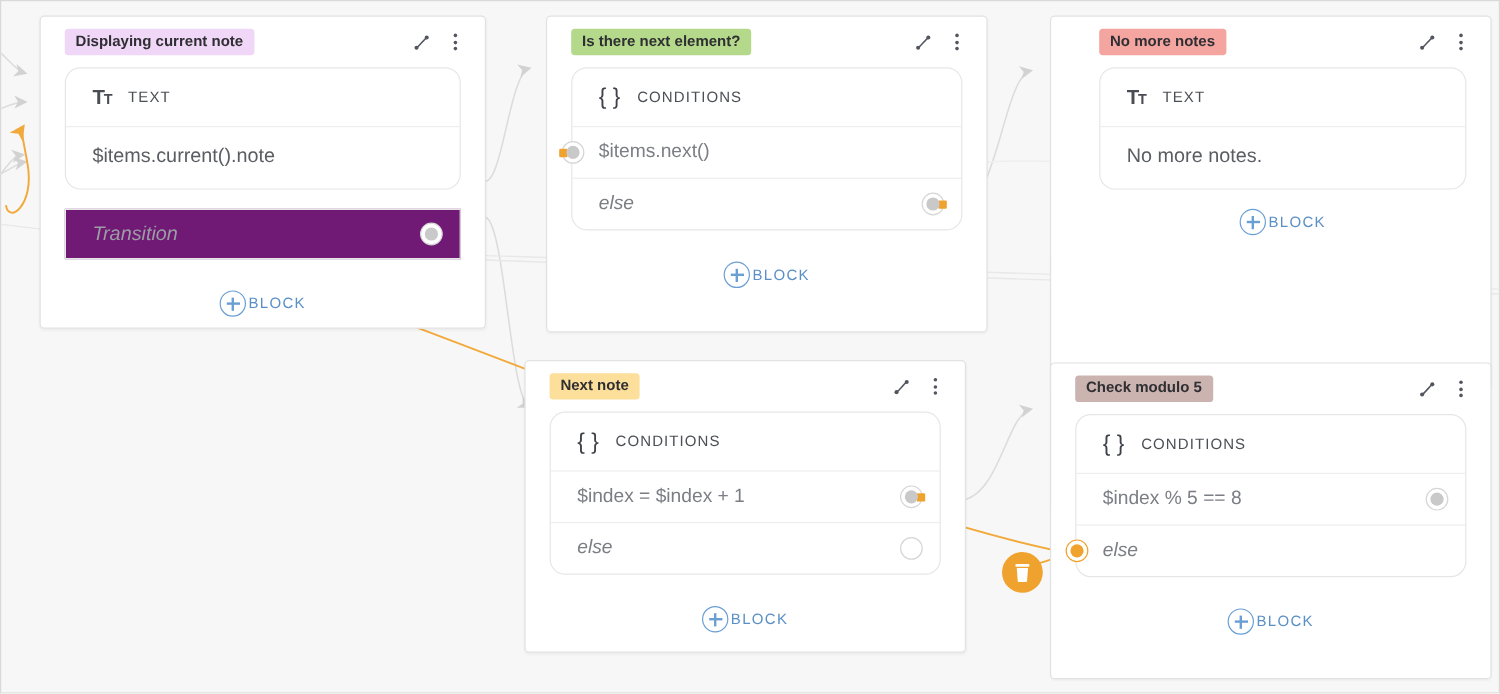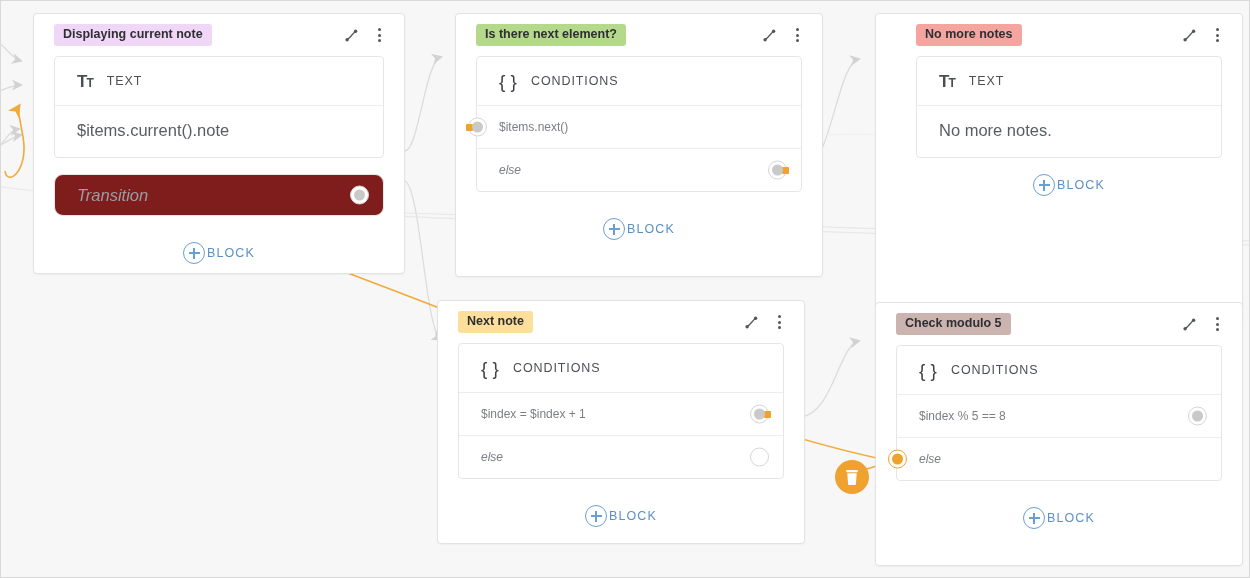--- a/index.html
+++ b/index.html
@@ -56,21 +56,21 @@
     cursor: pointer;
     margin-left: 6px;
   }
   .dots { display: flex; flex-direction: column; gap: 2.5px; align-items: center; }
   .dots i { display: block; width: 3px; height: 3px; border-radius: 50%; background: #52565e; }
 
   
   .panel {
     margin: 0 20px;
     border: 1px solid #e6e6e6;
-    border-radius: 4px;
+    border-radius: 13px;
     background: #fff;
   }
   .panel-type {
     display: flex;
     align-items: center;
     gap: 14px;
     padding: 14px 0 14px 22px;
     height: 48px;
   }
   .panel-type .ptype-label {
@@ -102,39 +102,39 @@
     white-space: nowrap;
   }
 
   
   .cond-row {
     position: relative;
     display: flex;
     align-items: center;
     height: 42px;
     padding: 0 22px;
-    font-size: 12px;
+    font-size: 16px;
     color: #7b7e84;
   }
   .cond-row.italic { font-style: italic; }
 
   
   .field-box {
     position: relative;
     margin: 16px 20px 0 20px;
     border: 1px solid #e6e6e6;
-    border-radius: 9px;
+    border-radius: 0;
     height: 42px;
     display: flex;
     align-items: center;
     padding: 0 22px;
     font-size: 16.5px;
     font-style: italic;
     color: #9a9da3;
-    background: #7f1d1d;
+    background: #701a75;
   }
 
   
   .knob {
     position: absolute;
     width: 19px; height: 19px;
     border-radius: 50%;
     border: 1.5px solid #d6d6d6;
     background: #fff;
     display: flex; align-items: center; justify-content: center;

